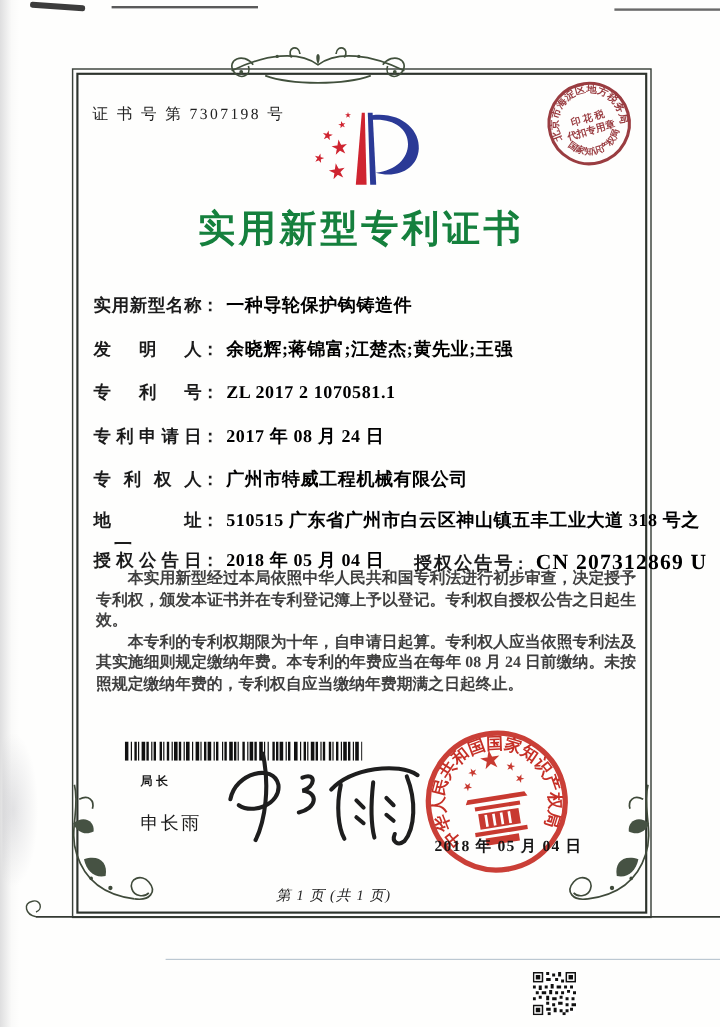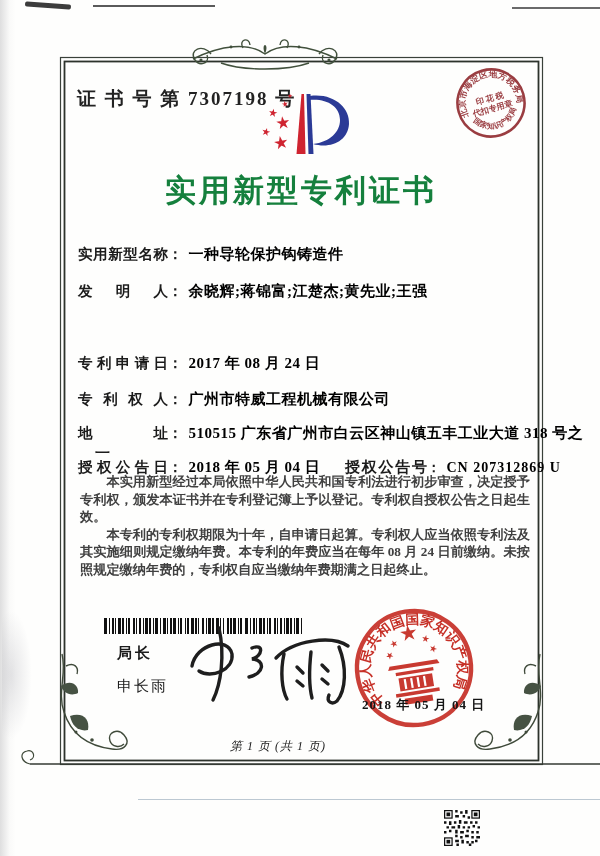--- a/index.html
+++ b/index.html
@@ -9,41 +9,41 @@
   .art-edge{position:absolute;left:0;top:0;width:16px;height:856px;
             background:linear-gradient(to right,rgba(140,140,145,.28),rgba(200,200,200,.08) 60%,transparent);}
   .art-top1{position:absolute;left:25px;top:3px;width:46px;height:5px;background:#3c3c3c;transform:rotate(4deg);border-radius:2px;}
   .art-top2{position:absolute;left:93px;top:5px;width:122px;height:2px;background:#5a5a5a;}
   .art-top3{position:absolute;left:512px;top:7px;width:88px;height:2px;background:#6a6a6a;}
   .art-blot{position:absolute;left:2px;top:610px;width:30px;height:130px;
             background:radial-gradient(ellipse at 30% 50%,rgba(150,150,160,.25),transparent 70%);}
   
   .frame{position:absolute;left:0;top:0;}
   
-  .cert-number{position:absolute;left:77px;top:86px;font-size:19px;font-weight:700;letter-spacing:2px;color:#222;text-align:center;}
+  .cert-number{position:absolute;left:77px;top:86px;font-size:13px;font-weight:400;letter-spacing:2px;color:#222;text-align:center;}
   .logo{position:absolute;left:252px;top:82px;}
   .tax-stamp{position:absolute;left:448px;top:60px;opacity:.88;}
   .title{position:absolute;left:60px;top:170px;width:482px;margin:0;text-align:center;
          font-size:31px;font-weight:700;letter-spacing:3px;color:#15803d;}
   
   .frow{position:absolute;left:78px;width:460px;font-size:14.5px;white-space:nowrap;}
   .flabel{display:inline-block;width:90px;text-align:justify;text-align-last:justify;letter-spacing:0;color:#1b1b1b;font-weight:600;}
   .fcolon{font-weight:600;margin-right:6px;}
   .fvalue{font-weight:700;color:#000;font-size:15px;letter-spacing:.5px;}
   .addr2{position:absolute;left:95px;top:444px;font-weight:700;font-size:15px;}
   .grant-right{position:absolute;left:345px;top:458px;font-size:13.5px;white-space:nowrap;}
   .grant-right .flabel{width:82px;font-size:15px;}
-  .grant-right .fvalue{font-size:14px;letter-spacing:1px;}
+  .grant-right .fvalue{font-size:18px;letter-spacing:1px;}
   
   .paras{position:absolute;left:80px;top:473px;width:450px;}
   .paras p{margin:0;text-indent:2em;font-size:13.2px;line-height:17.6px;text-align:justify;
            font-weight:600;color:#404040;}
   
   .barcode{position:absolute;left:104px;top:618px;}
-  .director-title{position:absolute;left:117px;top:644px;font-size:15px;font-weight:700;letter-spacing:3px;text-align:center;}
+  .director-title{position:absolute;left:117px;top:644px;font-size:10px;font-weight:700;letter-spacing:3px;text-align:center;}
   .director-name{position:absolute;left:117px;top:677px;font-size:15px;font-weight:400;letter-spacing:2px;}
   .signature{position:absolute;left:180px;top:610px;}
   
   .seal{position:absolute;left:340px;top:593px;}
   .seal-date{position:absolute;left:362px;top:696px;font-size:13px;font-weight:700;letter-spacing:1px;color:#151515;}
   .page-footer{position:absolute;left:230px;top:738px;font-size:12px;letter-spacing:1px;color:#222;font-style:italic;}
   
   .scan-divider{position:absolute;left:138px;top:799px;width:462px;height:1px;background:#bcc8d2;}
   .credit{position:absolute;left:372px;top:810px;display:flex;align-items:center;gap:9px;flex-direction:column;}
   .credit-text{font-size:16px;color:#1f1f1f;letter-spacing:1px;font-weight:600;}
@@ -143,20 +143,23 @@
     </g>
   </svg>
 
   <h1 class="title">实用新型专利证书</h1>
 
   <div class="frow" style="top:245px">
     <span class="flabel">实用新型名称</span><span class="fcolon">：</span><span class="fvalue">一种导轮保护钩铸造件</span>
   </div>
   <div class="frow" style="top:282px">
     <span class="flabel">发明人</span><span class="fcolon">：</span><span class="fvalue">余晓辉;蒋锦富;江楚杰;黄先业;王强</span>
+  </div>
+  <div class="frow" style="top:318px">
+    <span class="flabel">专利号</span><span class="fcolon">：</span><span class="fvalue">ZL 2017 2 1070581.1</span>
   </div>
   <div class="frow" style="top:354px">
     <span class="flabel">专利申请日</span><span class="fcolon">：</span><span class="fvalue">2017 年 08 月 24 日</span>
   </div>
   <div class="frow" style="top:390px">
     <span class="flabel">专利权人</span><span class="fcolon">：</span><span class="fvalue">广州市特威工程机械有限公司</span>
   </div>
   <div class="frow" style="top:424px">
     <span class="flabel">地址</span><span class="fcolon">：</span><span class="fvalue">510515 广东省广州市白云区神山镇五丰工业大道 318 号之</span>
   </div>

